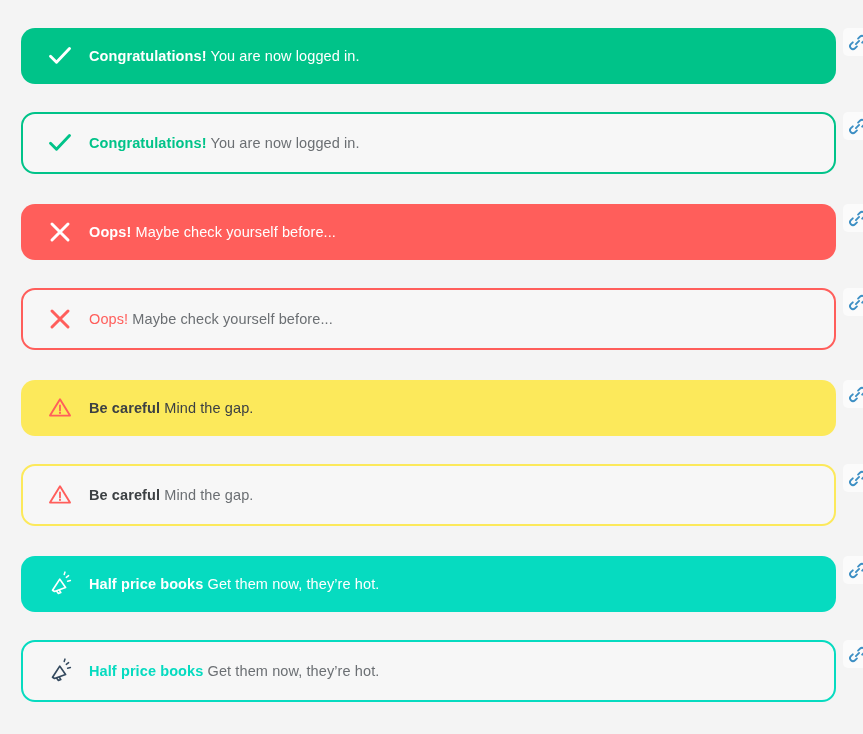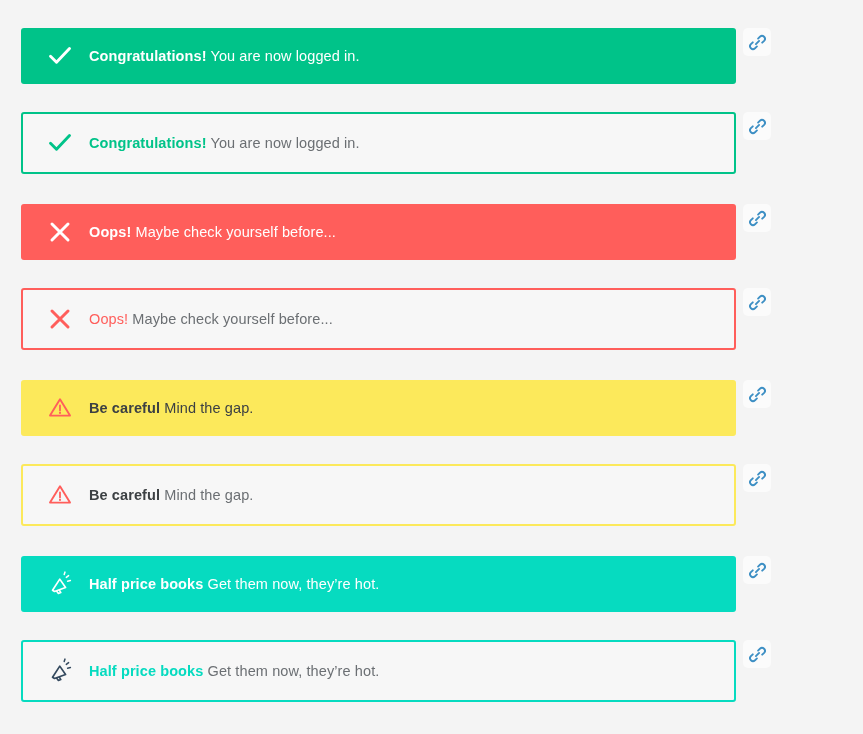--- a/index.html
+++ b/index.html
@@ -23,24 +23,24 @@
 
   .alert-row {
     display: flex;
     align-items: flex-start;
     padding-left: 21px;
     padding-right: 10px;
   }
 
   .alert {
     flex: 0 0 auto;
-    width: 715px;
+    width: 815px;
     display: flex;
     align-items: center;
-    border-radius: 3px;
+    border-radius: 14px;
     border: 2px solid transparent;
   }
 
   .alert.solid {
     height: 56px;
     padding-left: 22px;
   }
   .alert.outline {
     height: 62px;
     padding-left: 22px;

